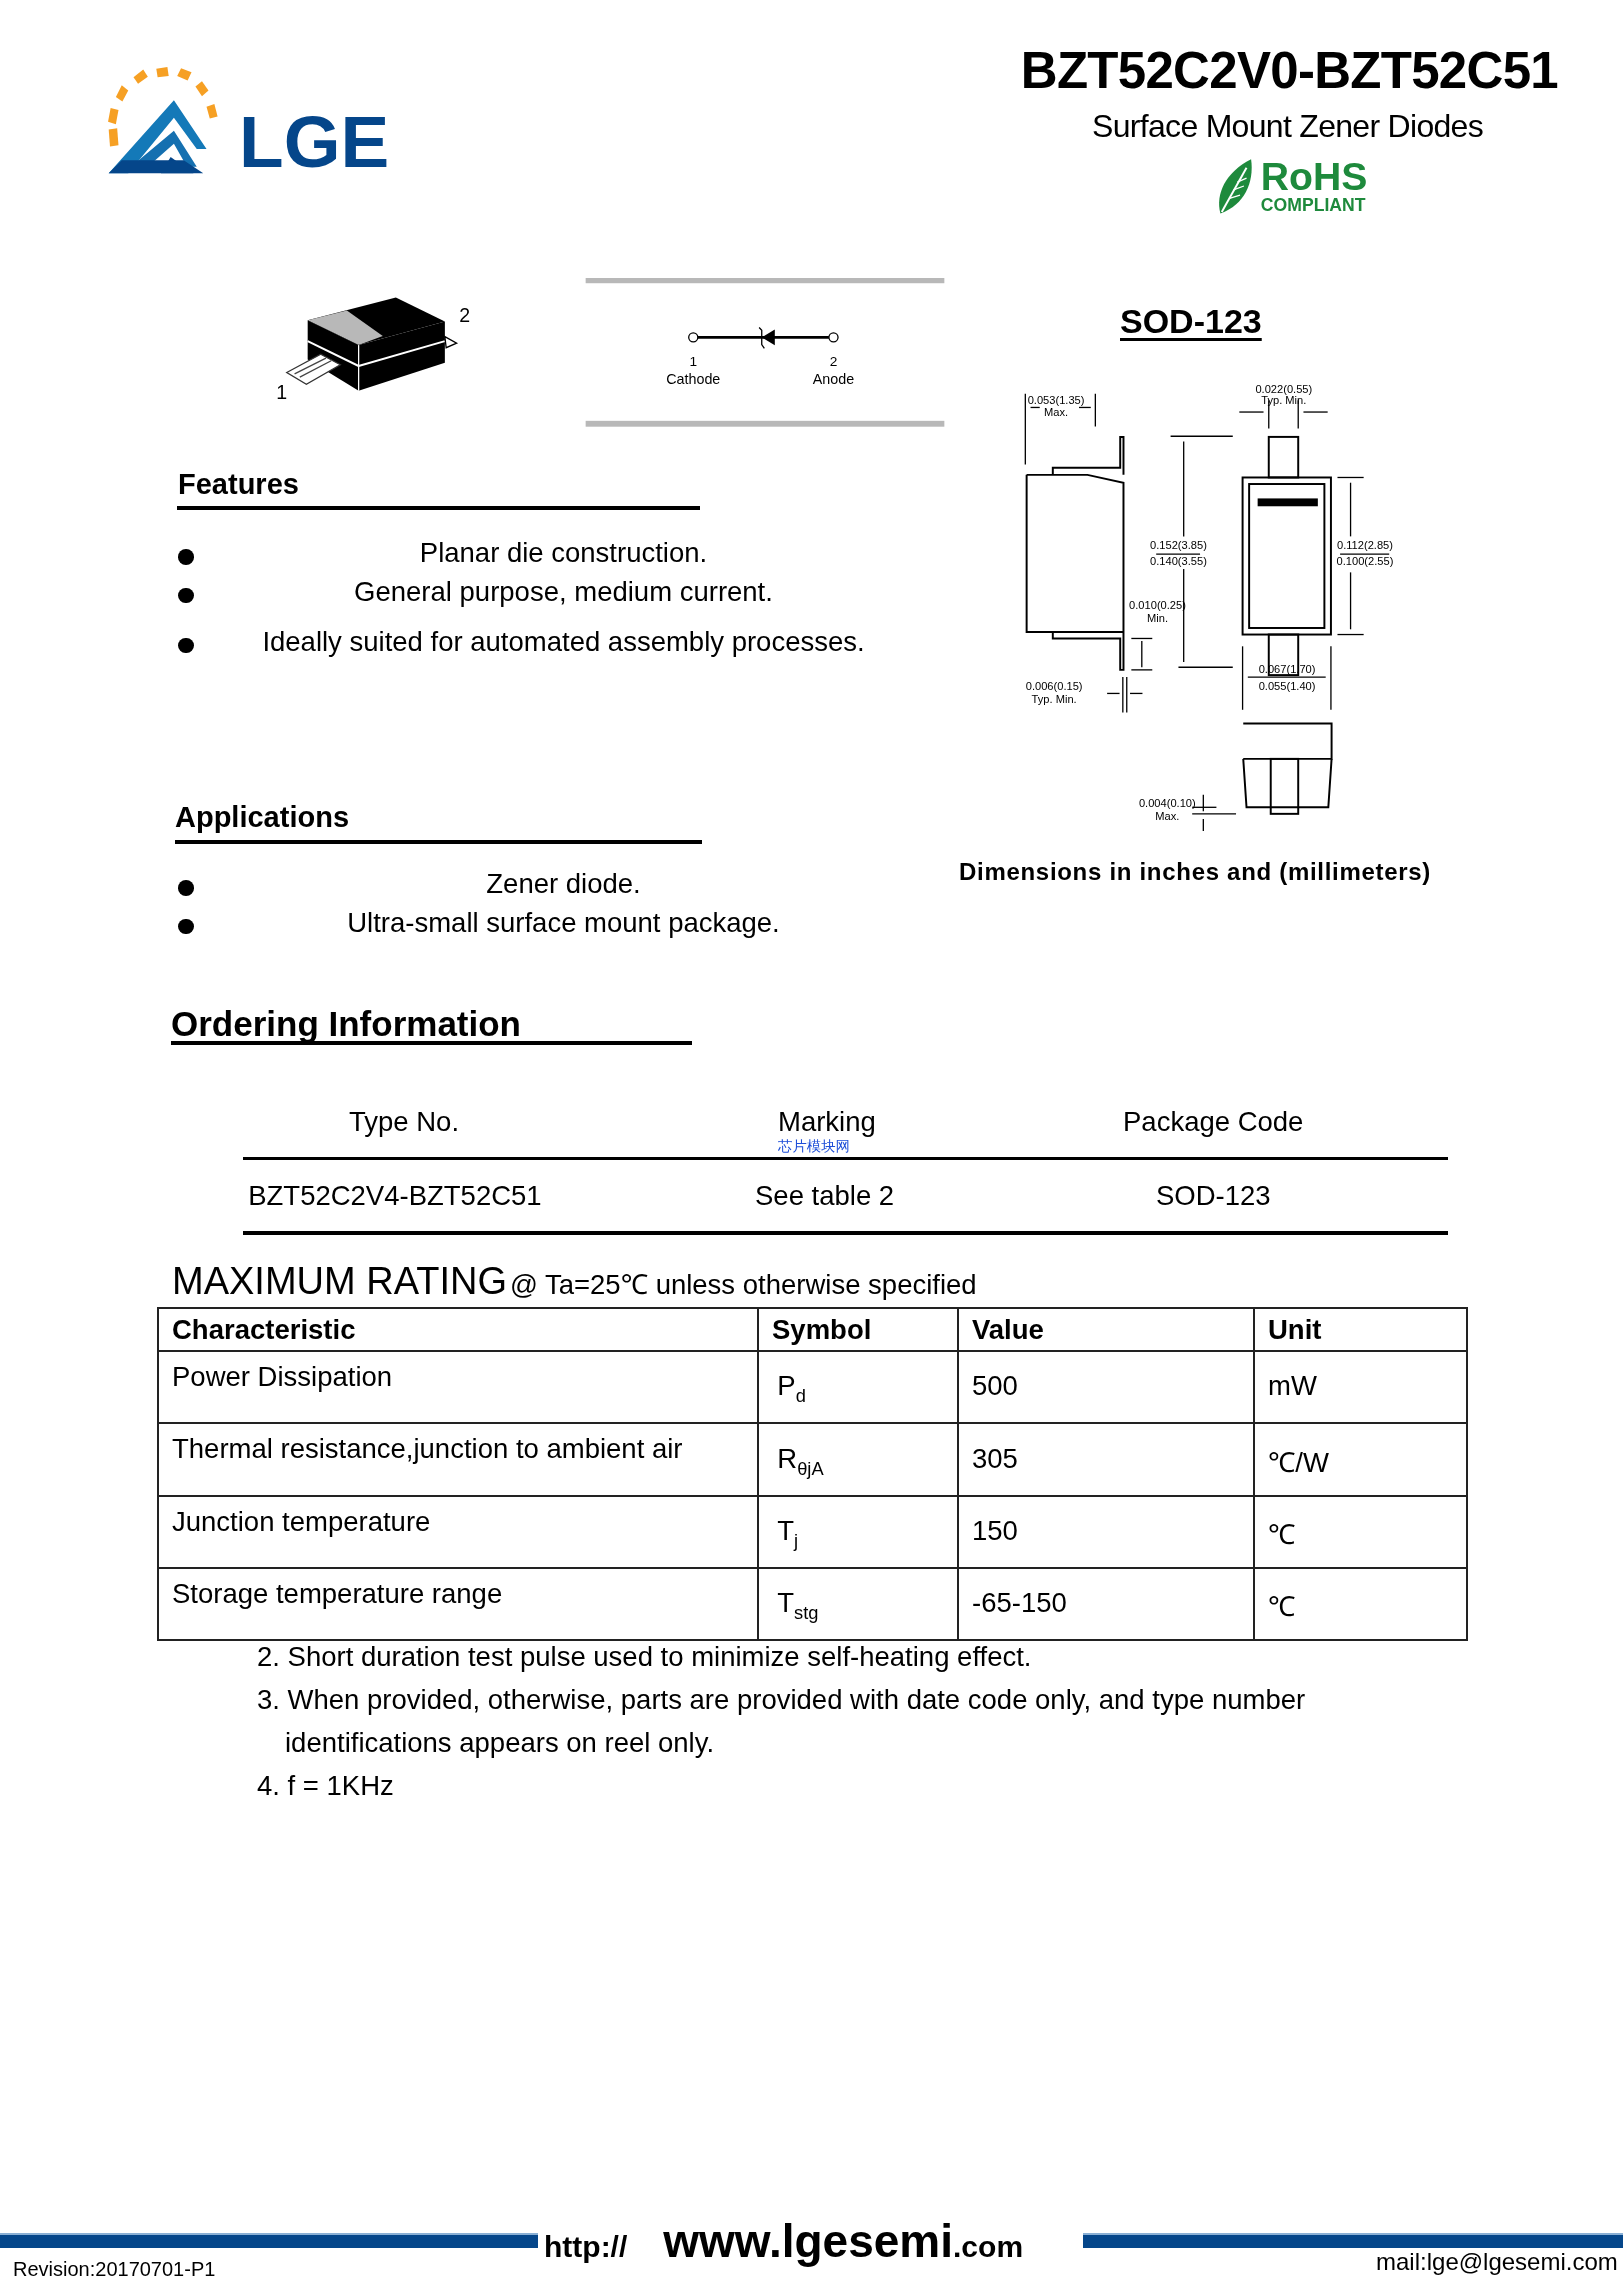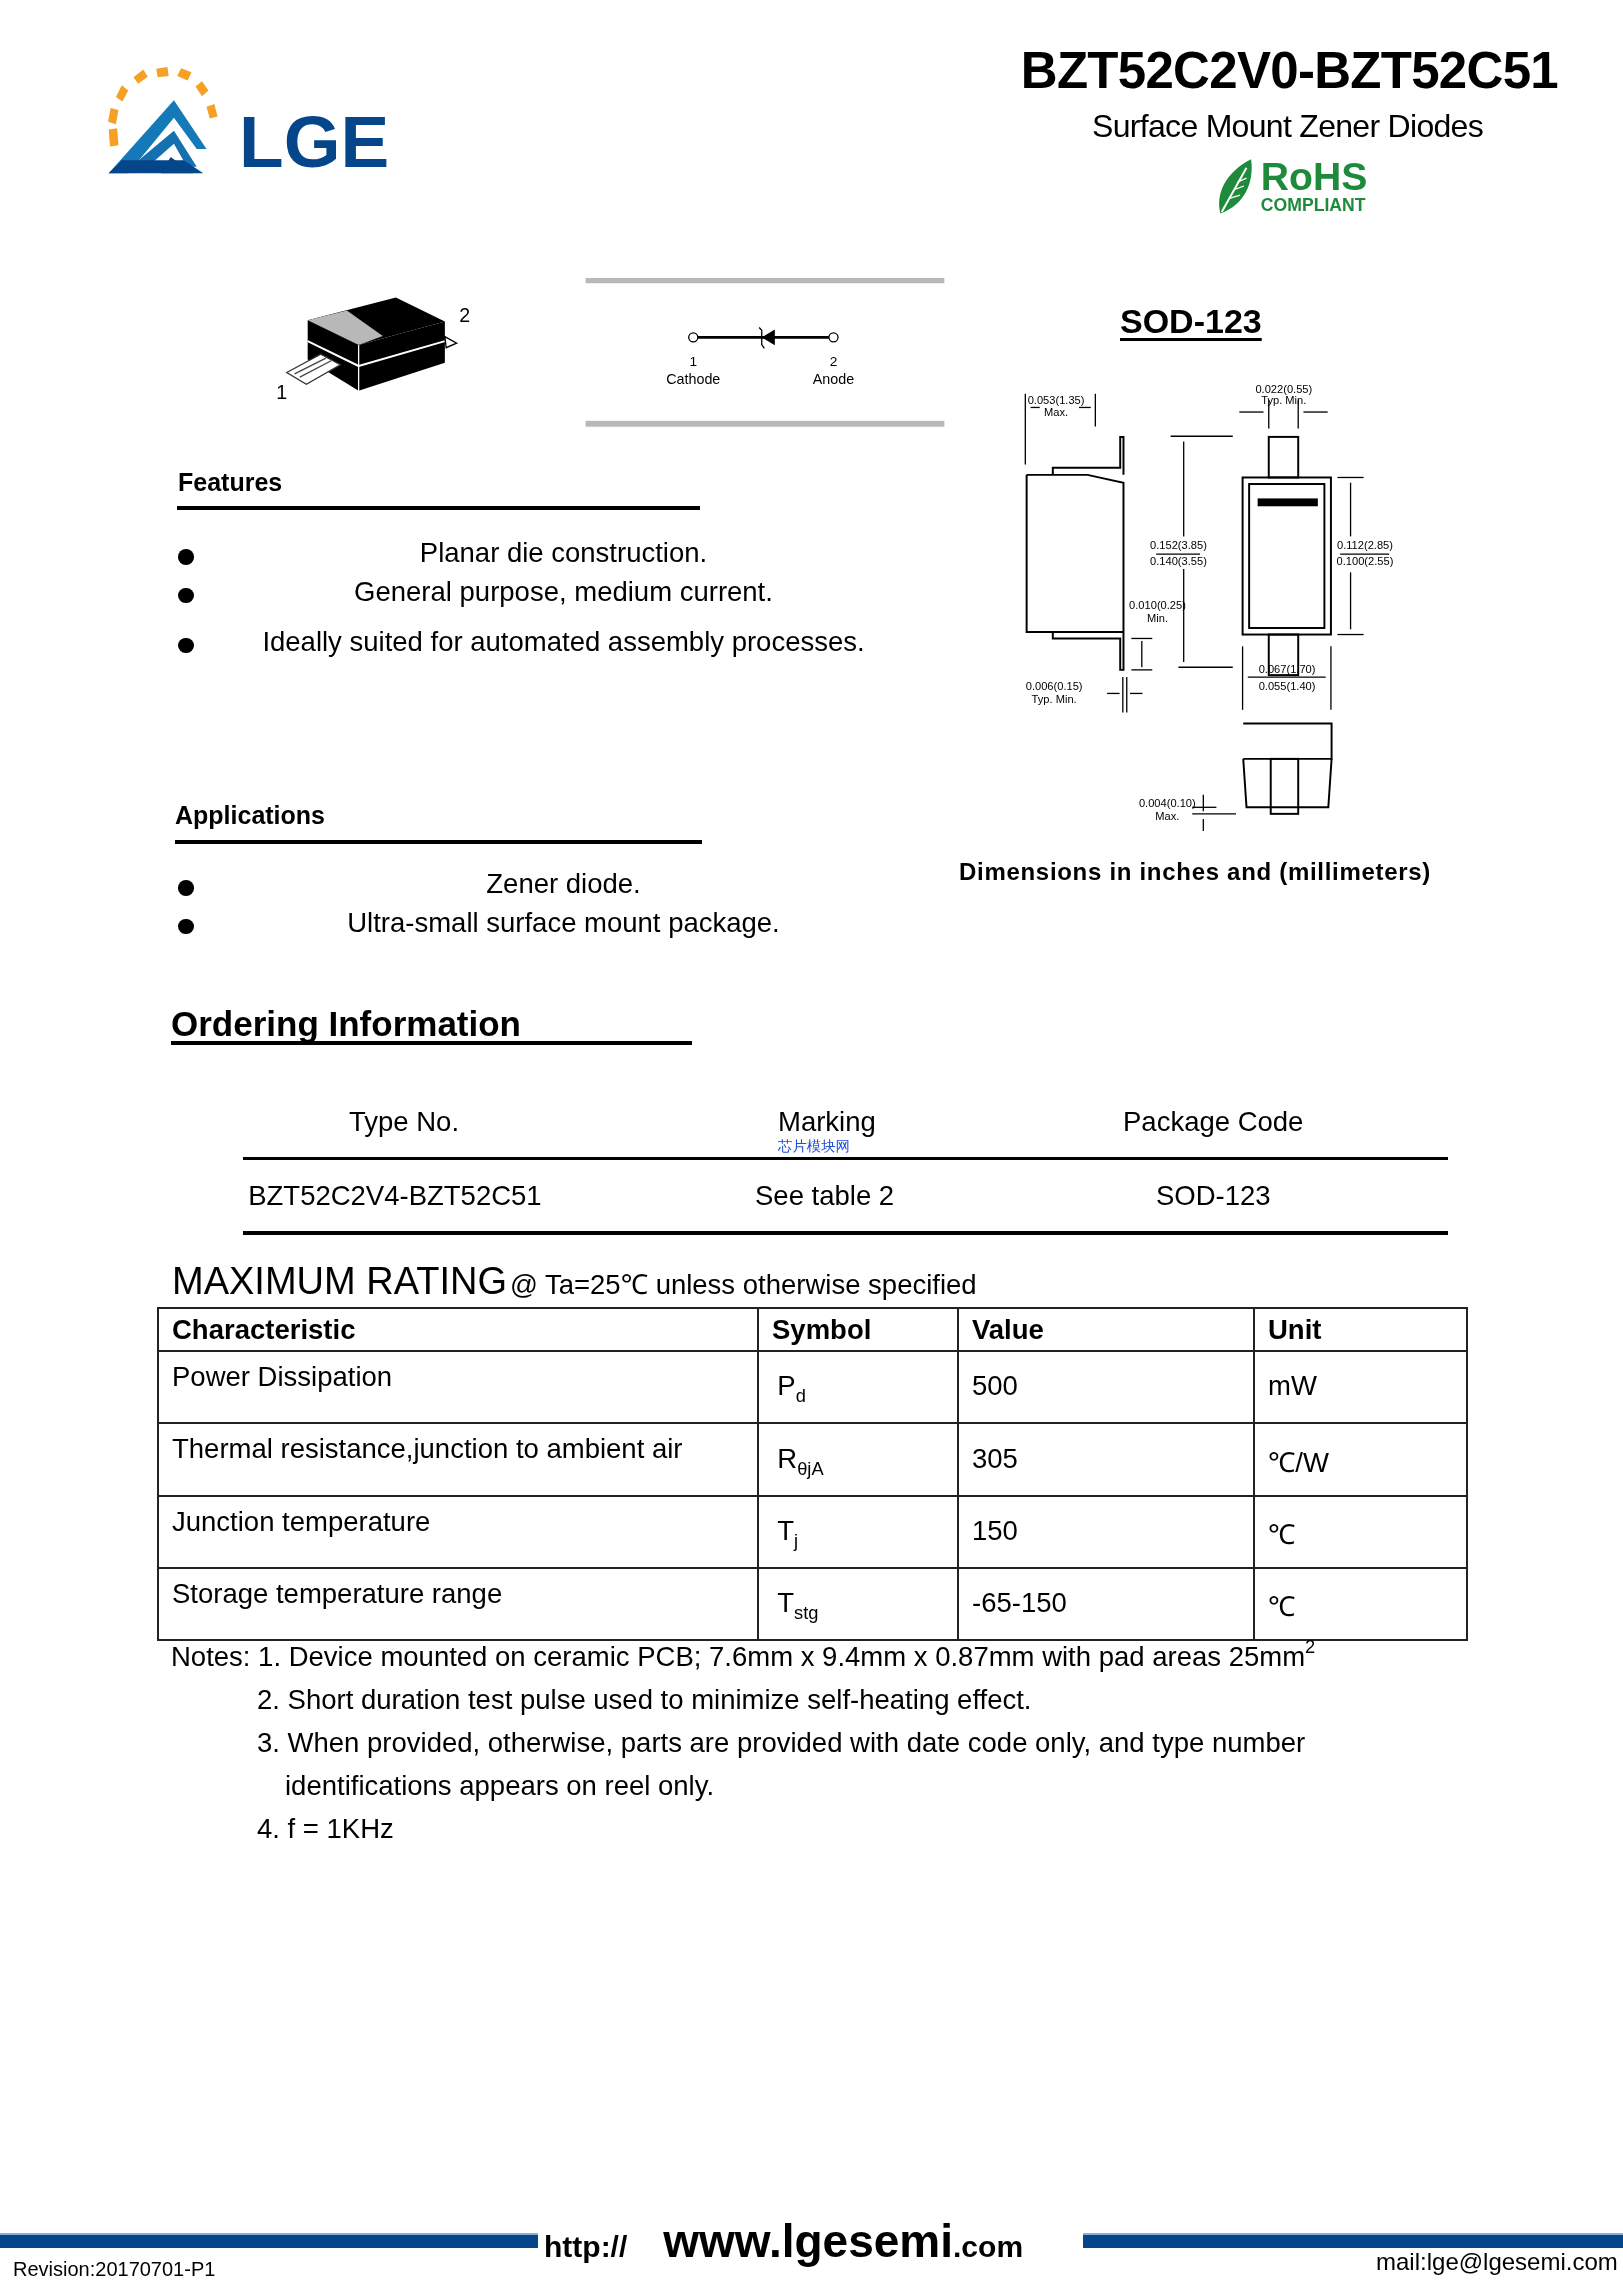--- a/index.html
+++ b/index.html
@@ -11,21 +11,21 @@
   #logo { left:72px; top:33px; width:406px; height:150px; }
   #main-title { right:65px; top:41px; font-size:51px; font-weight:bold; letter-spacing:-0.7px; white-space:nowrap; }
   #subtitle { right:140px; top:108px; font-size:32px; letter-spacing:-0.7px; white-space:nowrap; }
   #rohs { left:1215px; top:156px; width:170px; height:60px; }
 
   
   #package-3d { left:275px; top:281px; width:196px; height:121px; }
   #schematic { left:585px; top:278px; width:360px; height:150px; }
 
   
-  .sec-title { font-size:25px; font-weight:bold; white-space:nowrap; }
+  .sec-title { font-size:29px; font-weight:bold; white-space:nowrap; }
   .sec-rule { height:3.9px; background:#000; }
   .bullet-list { list-style:none; margin:0; padding:0; font-size:27.5px; line-height:1.4;text-align:center; }
   .bullet-list li { position:relative; padding-left:51px; }
   .bullet-list li::before { content:""; position:absolute; left:0; top:15px; width:15.7px; height:15.7px; border-radius:50%; background:#000; }
 
   #features-title { left:178px; top:468px; }
   #features-rule { left:177px; top:506px; width:523px; }
   #features-list { left:178px; top:534px; width:720px; }
   #features-list li { margin-bottom:0; }
   #features-list li.gap { margin-top:11.8px; }
@@ -297,21 +297,20 @@
   <tr>
     <td class="ch">Storage temperature range</td>
     <td class="sy"><span>T</span><sub>stg</sub></td>
     <td class="va">-65-150</td>
     <td class="un">℃</td>
   </tr>
 </tbody>
   </table>
 
 <div id="notes" class="abs">
-  <div><span>Notes: 1. Device mounted on ceramic PCB; 7.6mm x 9.4mm x 0.87mm with pad areas 25mm</span><sup>2</sup></div>
   <div class="ind">2. Short duration test pulse used to minimize self-heating effect.</div>
   <div class="ind">3. When provided, otherwise, parts are provided with date code only, and type number</div>
   <div class="ind2">identifications appears on reel only.</div>
   <div class="ind">4. f = 1KHz</div>
 </div>
 
 <div id="footer-bar-left" class="abs"></div>
 <div id="footer-bar-right" class="abs"></div>
 <div id="footer-url" class="abs">
   <span class="a">http://</span><span class="b">www.lgesemi</span><span class="c">.com</span>

